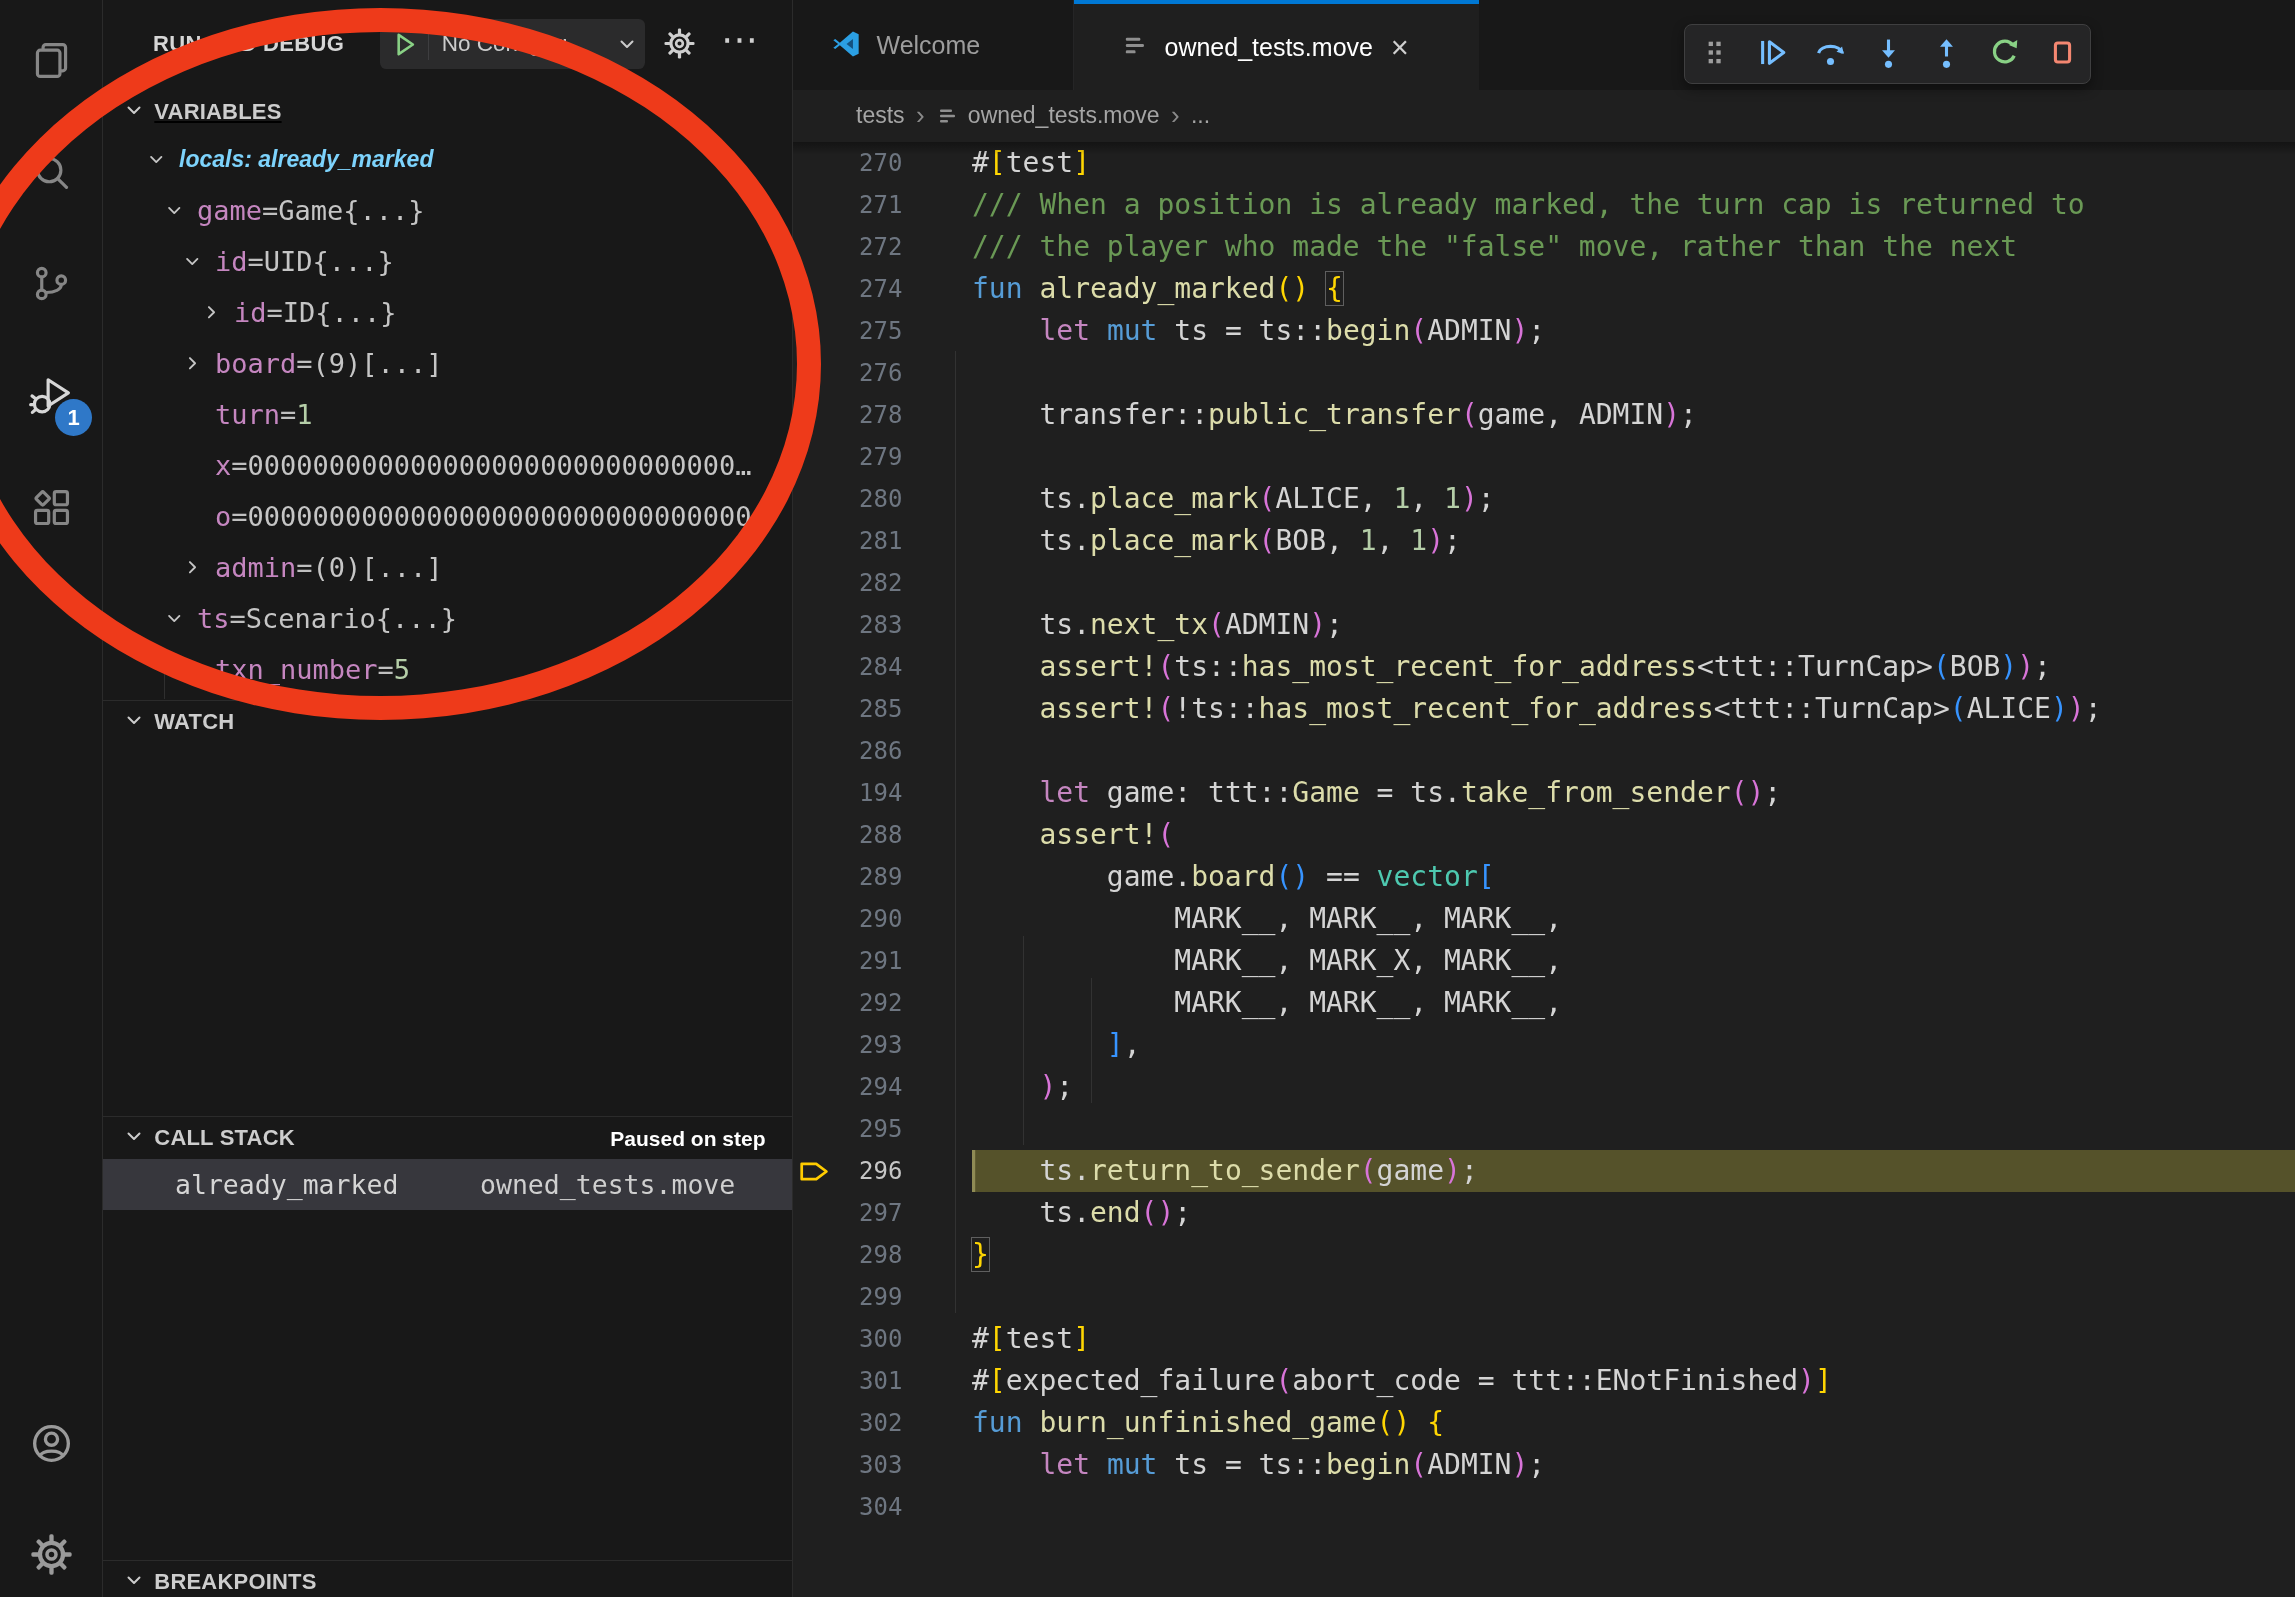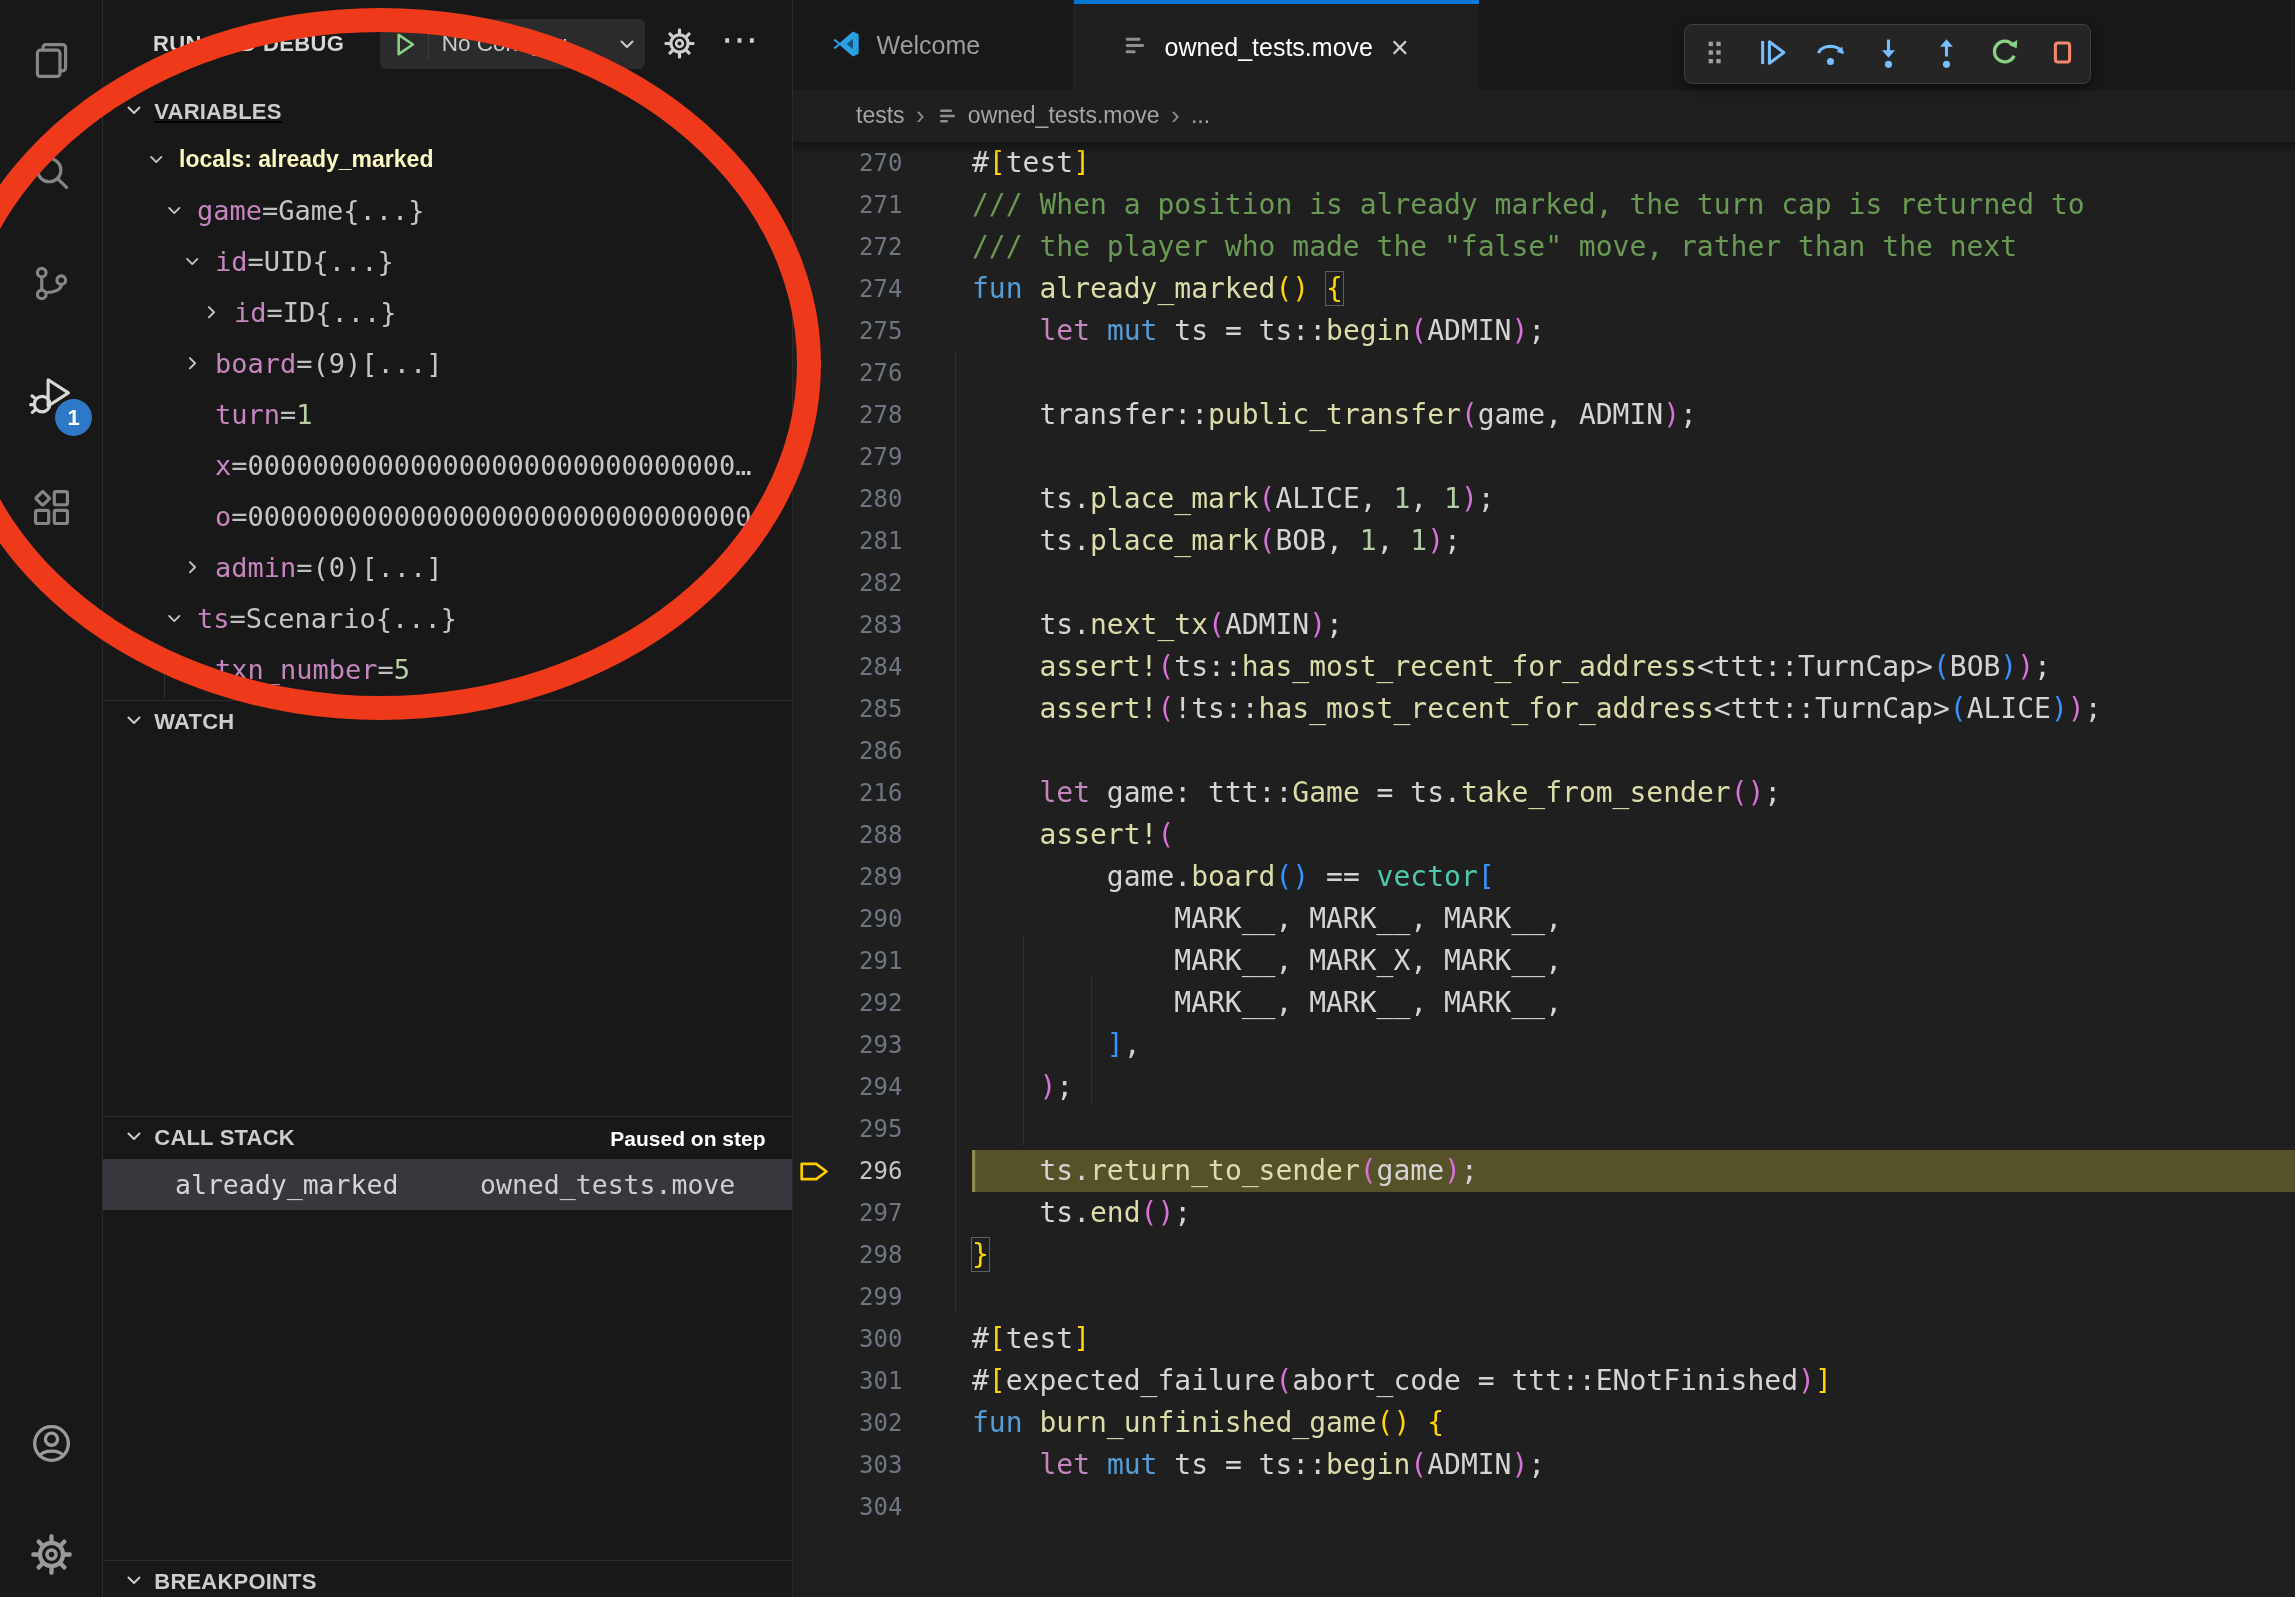--- a/index.html
+++ b/index.html
@@ -43,21 +43,21 @@
 
   .vars { position:absolute; top:134px; left:0; width:100%; }
   .tree-row { height:51px; display:flex; align-items:center; white-space:nowrap;
               overflow:hidden; font-family:"DejaVu Sans Mono",monospace; font-size:27px; }
   .tree-row .tchev { width:34px; flex:0 0 34px; display:flex; align-items:center; }
   .tname { color:#c586c0; }
   .teq   { color:#bfbfbf; }
   .tval  { color:#c5c5c5; }
   .tval.num { color:#b5cea8; }
   .tscope { font-family:"Liberation Sans",sans-serif; font-size:23px; font-weight:bold;
-            color:#fef9c3; }
+            color:#7dd3fc;font-style:italic; }
   .tree-guide { position:absolute; left:61px; top:648px; width:0.8px; height:51px;
                 background:#2f2f2f; }
 
   .cs-row { position:absolute; top:1159px; left:0; width:689px; height:51px;
             background:#37373d; display:flex; align-items:center;
             font-family:"DejaVu Sans Mono",monospace; font-size:26.5px; color:#d5d5d5; }
   .cs-row .fname { margin-left:72px; }
   .cs-row .ffile { position:absolute; left:377px; color:#cfcfcf; }
 
   
@@ -522,21 +522,21 @@
         <div class="ct"><span class="pl">    </span><span class="fn">assert!</span><span class="b2">(</span><span class="pl">!ts::</span><span class="fn">has_most_recent_for_address</span><span class="pl">&lt;ttt::TurnCap&gt;</span><span class="b3">(</span><span class="pl">ALICE</span><span class="b3">)</span><span class="b2">)</span><span class="pl">;</span></div>
       </div>
       <div class="code-row">
         <div class="gslot"></div>
         <div class="lnum">286</div>
         <div class="gsp"></div>
         <div class="ct"></div>
       </div>
       <div class="code-row">
         <div class="gslot"></div>
-        <div class="lnum">216</div>
+        <div class="lnum">194</div>
         <div class="gsp"></div>
         <div class="ct"><span class="pl">    </span><span class="kw2">let</span><span class="pl"> game: ttt::</span><span class="fn">Game</span><span class="pl"> = ts.</span><span class="fn">take_from_sender</span><span class="b2">()</span><span class="pl">;</span></div>
       </div>
       <div class="code-row">
         <div class="gslot"></div>
         <div class="lnum">288</div>
         <div class="gsp"></div>
         <div class="ct"><span class="pl">    </span><span class="fn">assert!</span><span class="b2">(</span></div>
       </div>
       <div class="code-row">

